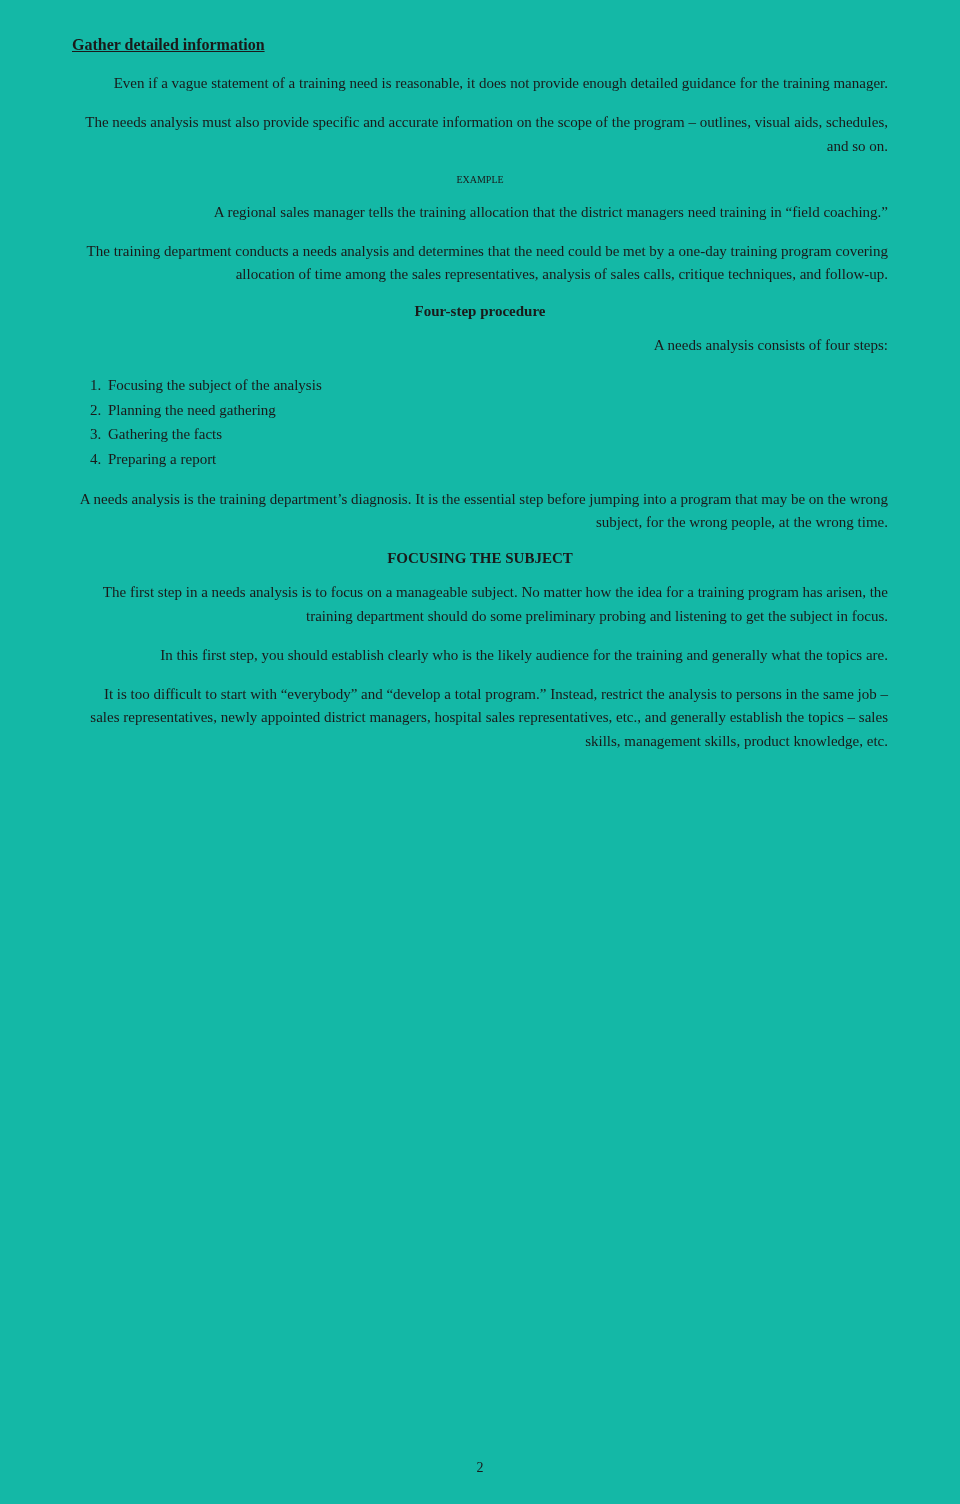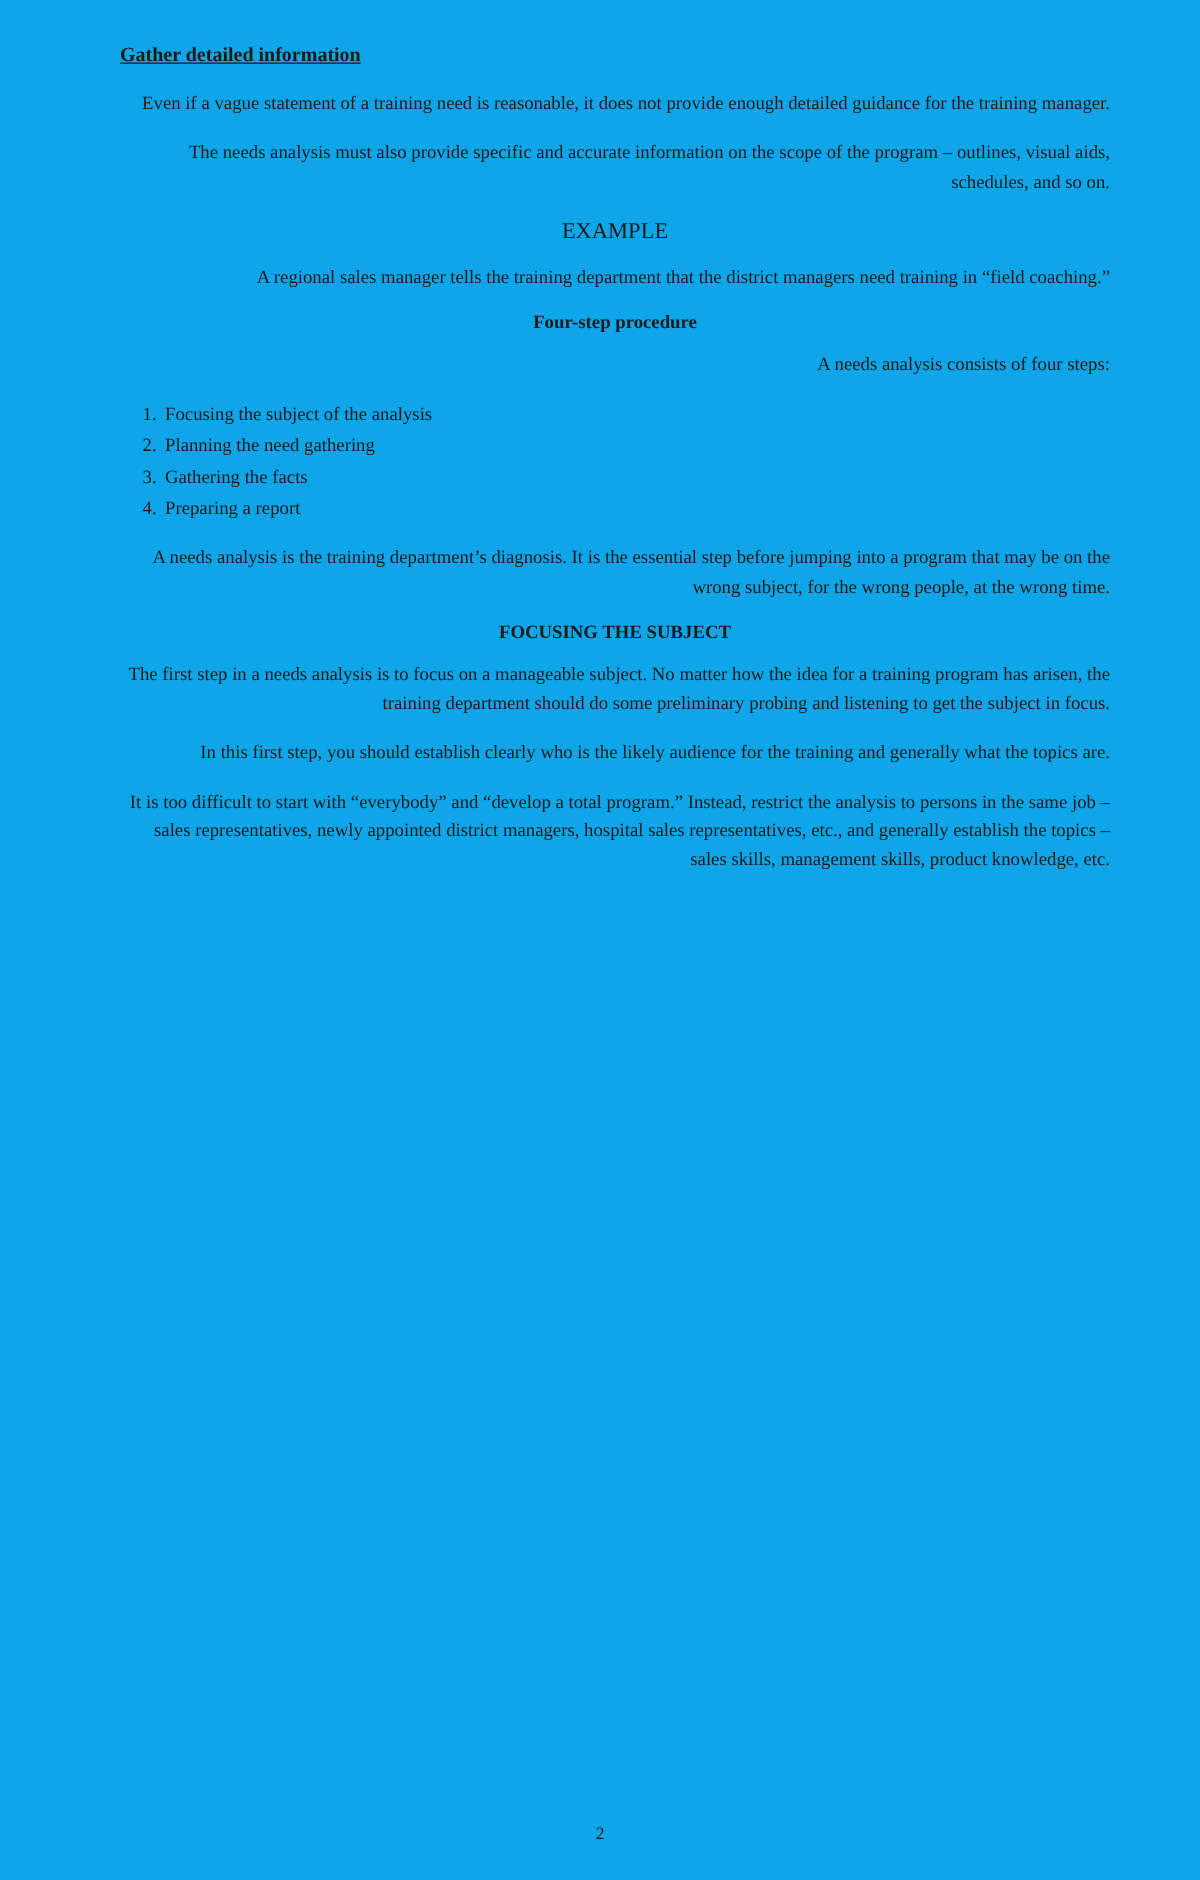--- a/index.html
+++ b/index.html
@@ -13,42 +13,42 @@
       font-family: "Times New Roman", Times, serif;
       font-size: 15px;
       color: #1a1a1a;
       width: 960px;
       min-height: 1504px;
     }
 
     .page {
       width: 960px;
       min-height: 1504px;
-      background: #0ea5e9;
-      padding: 36px 72px 60px 96px;
+      background: #14b8a6;
+      padding: 36px 72px 60px 72px;
       position: relative;
     }
 
     .page-title {
       font-size: 16px;
       font-weight: bold;
       text-decoration: underline;
       margin-bottom: 18px;
     }
 
     .paragraph {
       font-size: 15px;
       line-height: 1.55;
       margin-bottom: 16px;
       text-align: right;
     }
 
     .centered-heading {
       text-align: center;
-      font-size: 18px;
+      font-size: 10px;
       font-weight: normal;
       margin-bottom: 16px;
       margin-top: 8px;
     }
 
     .section-heading {
       font-size: 15px;
       font-weight: bold;
       margin-bottom: 14px;
       margin-top: 6px;
@@ -88,22 +88,23 @@
 <div class="page">
 
   <div class="page-title">Gather detailed information</div>
 
   <p class="paragraph">Even if a vague statement of a training need is reasonable, it does not provide enough detailed guidance for the training manager.</p>
 
   <p class="paragraph">The needs analysis must also provide specific and accurate information on the scope of the program – outlines, visual aids, schedules, and so on.</p>
 
   <p class="centered-heading">EXAMPLE</p>
 
-  <p class="paragraph">A regional sales manager tells the training department that the district managers need training in “field coaching.”</p>
+  <p class="paragraph">A regional sales manager tells the training allocation that the district managers need training in “field coaching.”</p>
 
+  <p class="paragraph">The training department conducts a needs analysis and determines that the need could be met by a one-day training program covering allocation of time among the sales representatives, analysis of sales calls, critique techniques, and follow-up.</p>
 
   <p class="section-heading">Four-step procedure</p>
 
   <p class="paragraph">A needs analysis consists of four steps:</p>
 
   <ol class="ordered-list">
     <li>
       <span class="list-number">1.</span>
       <span>Focusing the subject of the analysis</span>
     </li>

